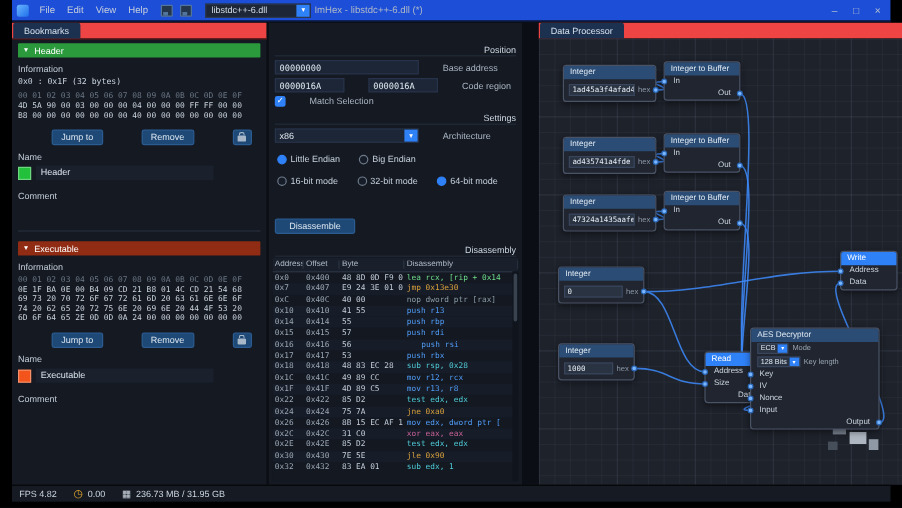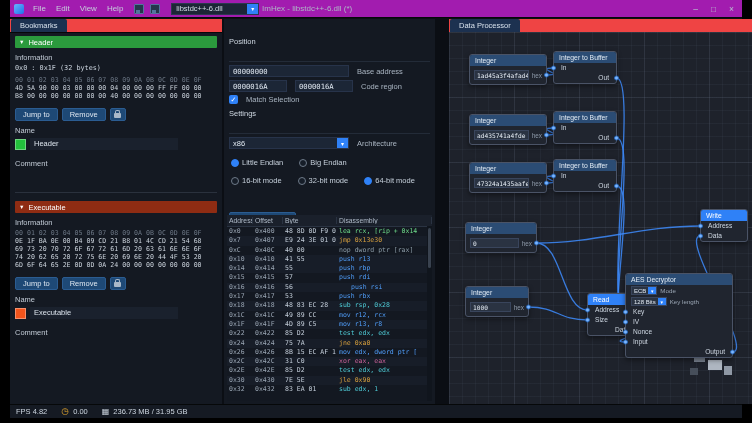--- a/index.html
+++ b/index.html
@@ -2,21 +2,21 @@
 <html><head>
 <meta charset="utf-8">
 <style>
   html,body{margin:0;padding:0;}
   body{width:752px;height:423px;background:#000;position:relative;overflow:hidden;
        font-family:"Liberation Sans","DejaVu Sans",sans-serif;color:#c9d1d9;}
   .mono{font-family:"DejaVu Sans Mono",monospace;}
   .app{position:absolute;left:10px;top:0;width:732px;height:418px;background:#0b0e14;}
 
   
-  .titlebar{position:absolute;left:0;top:0;width:100%;height:18px;background:#a21caf;
+  .titlebar{position:absolute;left:0;top:0;width:100%;height:18px;background:#1d4ed8;
             border-bottom:1px solid #060809;box-sizing:border-box;display:flex;align-items:center;padding:0 4px;}
   .logo{width:10px;height:10px;border-radius:2px;background:linear-gradient(135deg,#69b6ff,#1f6feb);margin-right:4px;flex:none;}
   .menubar{display:flex;align-items:center;}
   .menu-item{color:#c4cedb;font-size:8px;padding:0 5px;white-space:nowrap;}
   .tool-icon{position:relative;width:8px;height:8px;margin:0 3px;background:#24364c;border:1px solid #52759e;border-radius:1px;flex:none;}
   .tool-icon::after{content:"";position:absolute;left:1px;bottom:0;width:4px;height:3px;background:#52759e;}
   .file-select{height:12px;background:#1c2636;border:1px solid #2b3850;display:flex;align-items:center;
                font-size:7.5px;color:#d5dde8;padding-left:4px;margin-left:8px;width:88px;justify-content:space-between;box-sizing:border-box;}
   .dd-btn{width:11px;align-self:stretch;background:#2f81f7;color:#fff;font-size:6px;display:flex;align-items:center;justify-content:center;flex:none;}
   .win-title{position:absolute;left:252px;top:0;height:14px;line-height:18px;font-size:8px;color:#aeb9c6;white-space:nowrap;}
@@ -34,33 +34,33 @@
   
   .bm-content{padding:4px 5px;}
   .bm-header{height:12px;display:flex;align-items:center;gap:4px;padding:0 4px;font-size:7.5px;color:#fff;border-radius:1px;}
   .bm-arrow{font-size:5.5px;}
   .bm-label{font-size:7.5px;color:#c2cbd6;margin:5px 0 2px;}
   .bm-range{font-size:6.8px;color:#cdd6e0;margin:1px 0 4px;font-family:"DejaVu Sans Mono",monospace;}
   .hex-row{font-family:"DejaVu Sans Mono",monospace;font-size:6.6px;line-height:8px;white-space:nowrap;color:#ccd4dd;}
   .hex-idx{color:#6b7684;}
   .bm-btnrow{display:flex;gap:4px;margin:8px 0 4px;}
   .btn{background:#1e4976;border:1px solid #2b5c91;color:#dde6f0;font-size:7.5px;height:13px;padding:0 7px;border-radius:2px;
-       font-family:inherit;display:flex;align-items:center;box-sizing:border-box;}
+       font-family:inherit;display:flex;align-items:center;box-sizing:border-box;margin-left:28px;}
   .btn-icon{width:16px;padding:0;justify-content:center;}
   .lock-icon{position:relative;width:7px;height:5px;background:#a9b8c9;border-radius:1px;display:inline-block;margin-top:2px;}
   .lock-icon::before{content:"";position:absolute;left:1px;top:-3px;width:3px;height:2px;border:1px solid #a9b8c9;border-bottom:none;border-radius:2px 2px 0 0;}
   .bm-namerow{display:flex;align-items:center;gap:4px;margin:3px 0;}
   .swatch{width:9px;height:9px;border:1px solid rgba(255,255,255,.35);flex:none;}
   .bm-name-value{font-size:7.5px;color:#dbe3ec;background:#1a212d;height:12px;line-height:12px;padding:0 4px;min-width:140px;}
   .bm-comment{margin-top:9px;margin-bottom:24px;}
   .bm-sep{height:1px;background:#2a313d;margin:4px 0 8px;}
 
   
-  .section-label{font-size:7.5px;color:#cfd8e2;margin:5px 5px 3px;border-bottom:1px solid #232b38;padding-bottom:15px;}
-  .field-row{display:flex;align-items:center;gap:8px;margin:3px 5px;}
+  .section-label{font-size:7.5px;color:#cfd8e2;margin:5px 5px 3px;border-bottom:1px solid #232b38;padding-bottom:0;text-align:right;}
+  .field-row{display:flex;align-items:center;gap:20px;margin:3px 5px;}
   .input{background:#1c2636;border:1px solid #27334a;color:#dfe7f0;font-size:7.2px;height:12px;line-height:11px;
          padding:0 3px;box-sizing:border-box;overflow:hidden;}
   .wide{width:120px;}
   .half{width:58px;}
   .field-label{font-size:7.5px;color:#aab5c2;white-space:nowrap;}
   .checkbox{width:9px;height:9px;background:#2f81f7;border-radius:2px;color:#fff;font-size:7px;line-height:9px;text-align:center;flex:none;}
   .select{background:#1c2636;border:1px solid #27334a;height:12px;display:flex;align-items:center;justify-content:space-between;
           padding-left:3px;color:#dfe7f0;font-size:7.5px;box-sizing:border-box;}
   .radio-row{display:flex;gap:16px;margin:9px 7px;}
   .radio-item{display:flex;align-items:center;gap:3px;}

